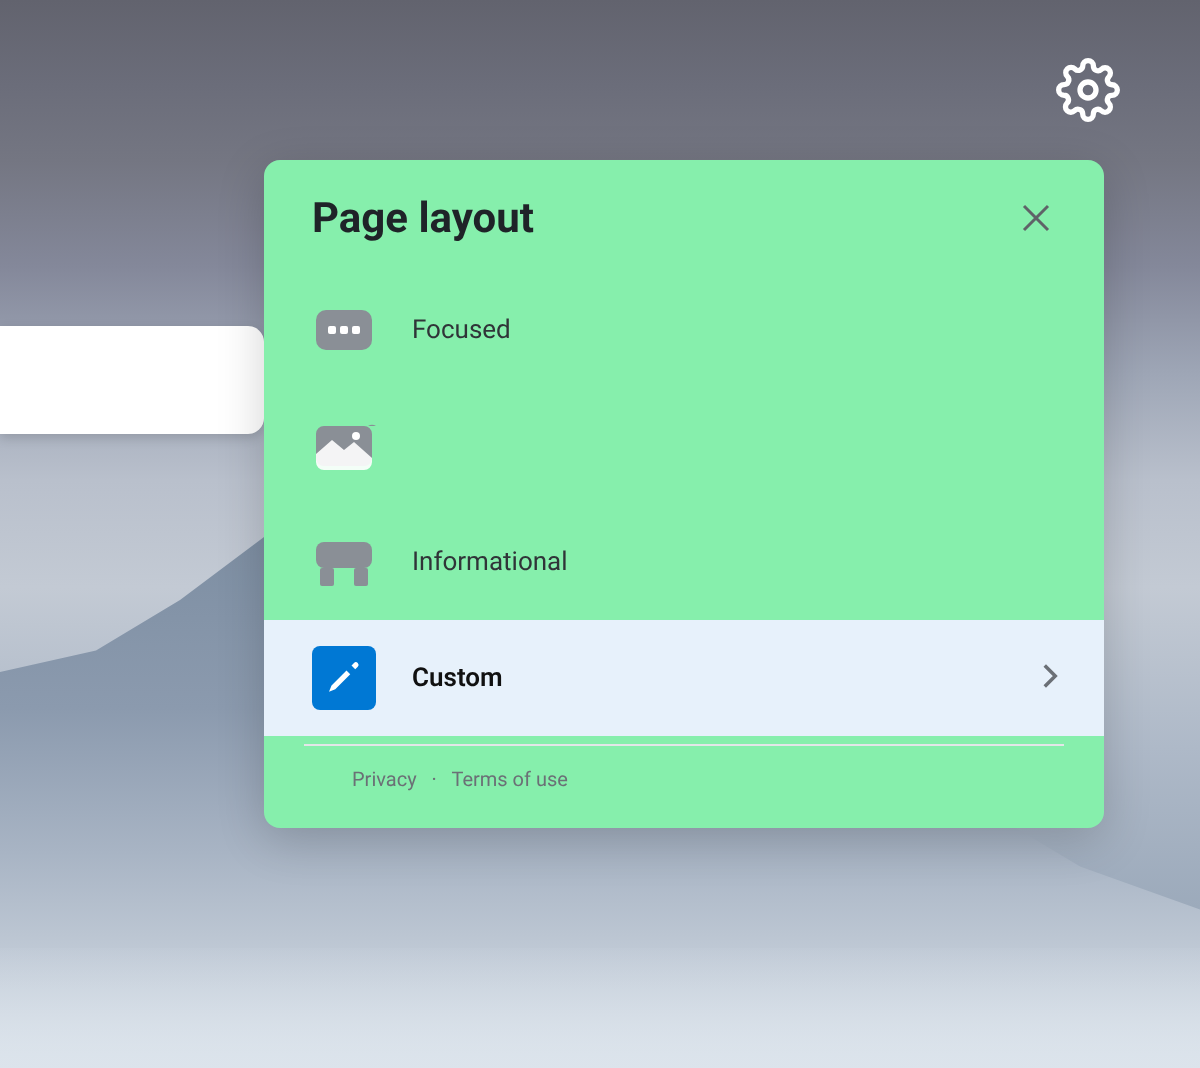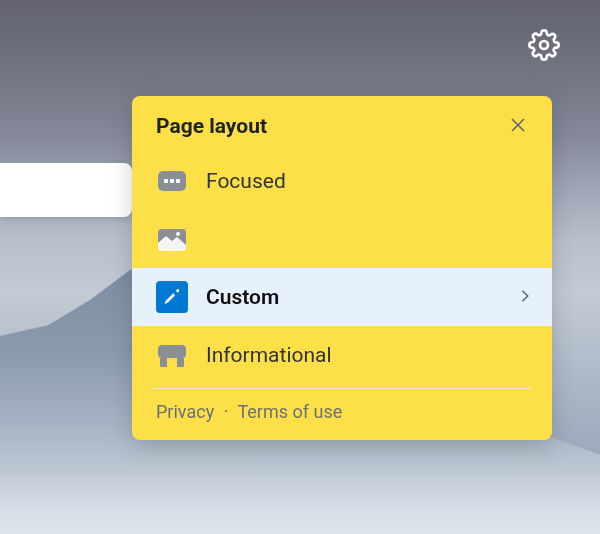--- a/index.html
+++ b/index.html
@@ -51,22 +51,22 @@
       top: 28px; right: 38px;
       width: 36px; height: 36px;
       display: flex; align-items: center; justify-content: center;
       cursor: pointer;
       border: none; background: transparent;
     }
     .gear-btn svg { width: 32px; height: 32px; fill: none; stroke: #ffffff; stroke-width: 2; }
     
     .panel {
       position: absolute;
-      top: 96px; left: 132px; width: 420px;
-      background: #fde047;
+      top: 80px; left: 132px; width: 420px;
+      background: #86efac;
       border-radius: 8px;
       box-shadow: 0 6px 24px rgba(0,0,0,0.18);
       padding: 16px 0 10px 0;
     }
     .panel-header {
       display: flex; align-items: center; justify-content: space-between;
       padding: 0 20px 6px 24px;
     }
     .panel-title {
       font-size: 21px; font-weight: 700; color: #1f2328;
@@ -95,33 +95,33 @@
       width: 32px; height: 32px;
       display: flex; align-items: center; justify-content: center;
     }
     .option-icon.gray svg { fill: #8a8f96; }
     .option-icon.blue {
       background: #0078d4;
       border-radius: 4px;
     }
     .option-icon.blue svg { fill: #ffffff; }
     .option-label {
-      font-size: 21px; color: #303438; font-weight: 400;
+      font-size: 13px; color: #303438; font-weight: 400;
     }
     .chevron {
       position: absolute; right: 20px;
     }
     .chevron svg { width: 14px; height: 14px; stroke: #6b7076; stroke-width: 2; fill: none; }
     .divider {
       height: 1px; background: #e3e6e8;
       margin: 4px 20px 0 20px;
     }
     .footer {
       padding: 12px 24px 8px 24px;
-      font-size: 18px; color: #6b7076;
+      font-size: 10px; color: #6b7076; margin-left: 20px;
     }
     .footer a { color: #6b7076; text-decoration: none; cursor: pointer; }
     .footer .sep { margin: 0 5px; }
   </style>
 </head>
 <body>
 
 <div class="bg-sky"></div>
 <div class="bg-mountain"></div>
 <div class="bg-trees"></div>
@@ -166,45 +166,45 @@
     <div class="option">
       <span class="option-icon gray">
         <svg viewBox="0 0 32 32">
             <path d="M4 6 h24 a4 4 0 0 1 4 0 v0 M2 10 a4 4 0 0 1 4 -4 h20 a4 4 0 0 1 4 4 v12 a4 4 0 0 1 -4 4 h-20 a4 4 0 0 1 -4 -4 z" fill="#8a8f96"></path>
             <path d="M2 20 l8 -7 l6 5 l5 -4 l9 8 v2 a4 4 0 0 1 -4 4 h-20 a4 4 0 0 1 -4 -4 z" fill="#fff" opacity="0.9"></path>
             <circle cx="22" cy="11" r="2" fill="#fff"></circle>
           </svg>
       </span>
     </div>
 
-    <div class="option selected">
-      <span class="option-icon blue">
-        <svg viewBox="0 0 32 32" width="20" height="20">
-            <path d="M6 22 l3 3 l-5 2 z M9 25 l12 -12 l-3 -3 l-12 12 z M22 6 l3 3 l2 -2 a2 2 0 0 0 -3 -3 z"></path>
-          </svg>
-      </span>
-      <span class="option-label">Custom</span>
-      <span class="chevron">
-        <svg viewBox="0 0 16 16">
-            <path d="M5 2 L11 8 L5 14"></path>
-          </svg>
-      </span>
-    </div>
-
     <div class="option">
       <span class="option-icon gray">
         <svg viewBox="0 0 32 32">
             <rect x="2" y="6" width="28" height="13" rx="4"></rect>
             <rect x="4" y="19" width="7" height="9" rx="1"></rect>
             <rect x="21" y="19" width="7" height="9" rx="1"></rect>
           </svg>
       </span>
       <span class="option-label">Informational</span>
     </div>
 
+    <div class="option selected">
+      <span class="option-icon blue">
+        <svg viewBox="0 0 32 32" width="20" height="20">
+            <path d="M6 22 l3 3 l-5 2 z M9 25 l12 -12 l-3 -3 l-12 12 z M22 6 l3 3 l2 -2 a2 2 0 0 0 -3 -3 z"></path>
+          </svg>
+      </span>
+      <span class="option-label">Custom</span>
+      <span class="chevron">
+        <svg viewBox="0 0 16 16">
+            <path d="M5 2 L11 8 L5 14"></path>
+          </svg>
+      </span>
+    </div>
+
   </div>
 
   <div class="divider"></div>
 
   <div class="footer">
     <a>Privacy</a>
     <span class="sep">·</span>
     <a>Terms of use</a>
   </div>
 </div>

